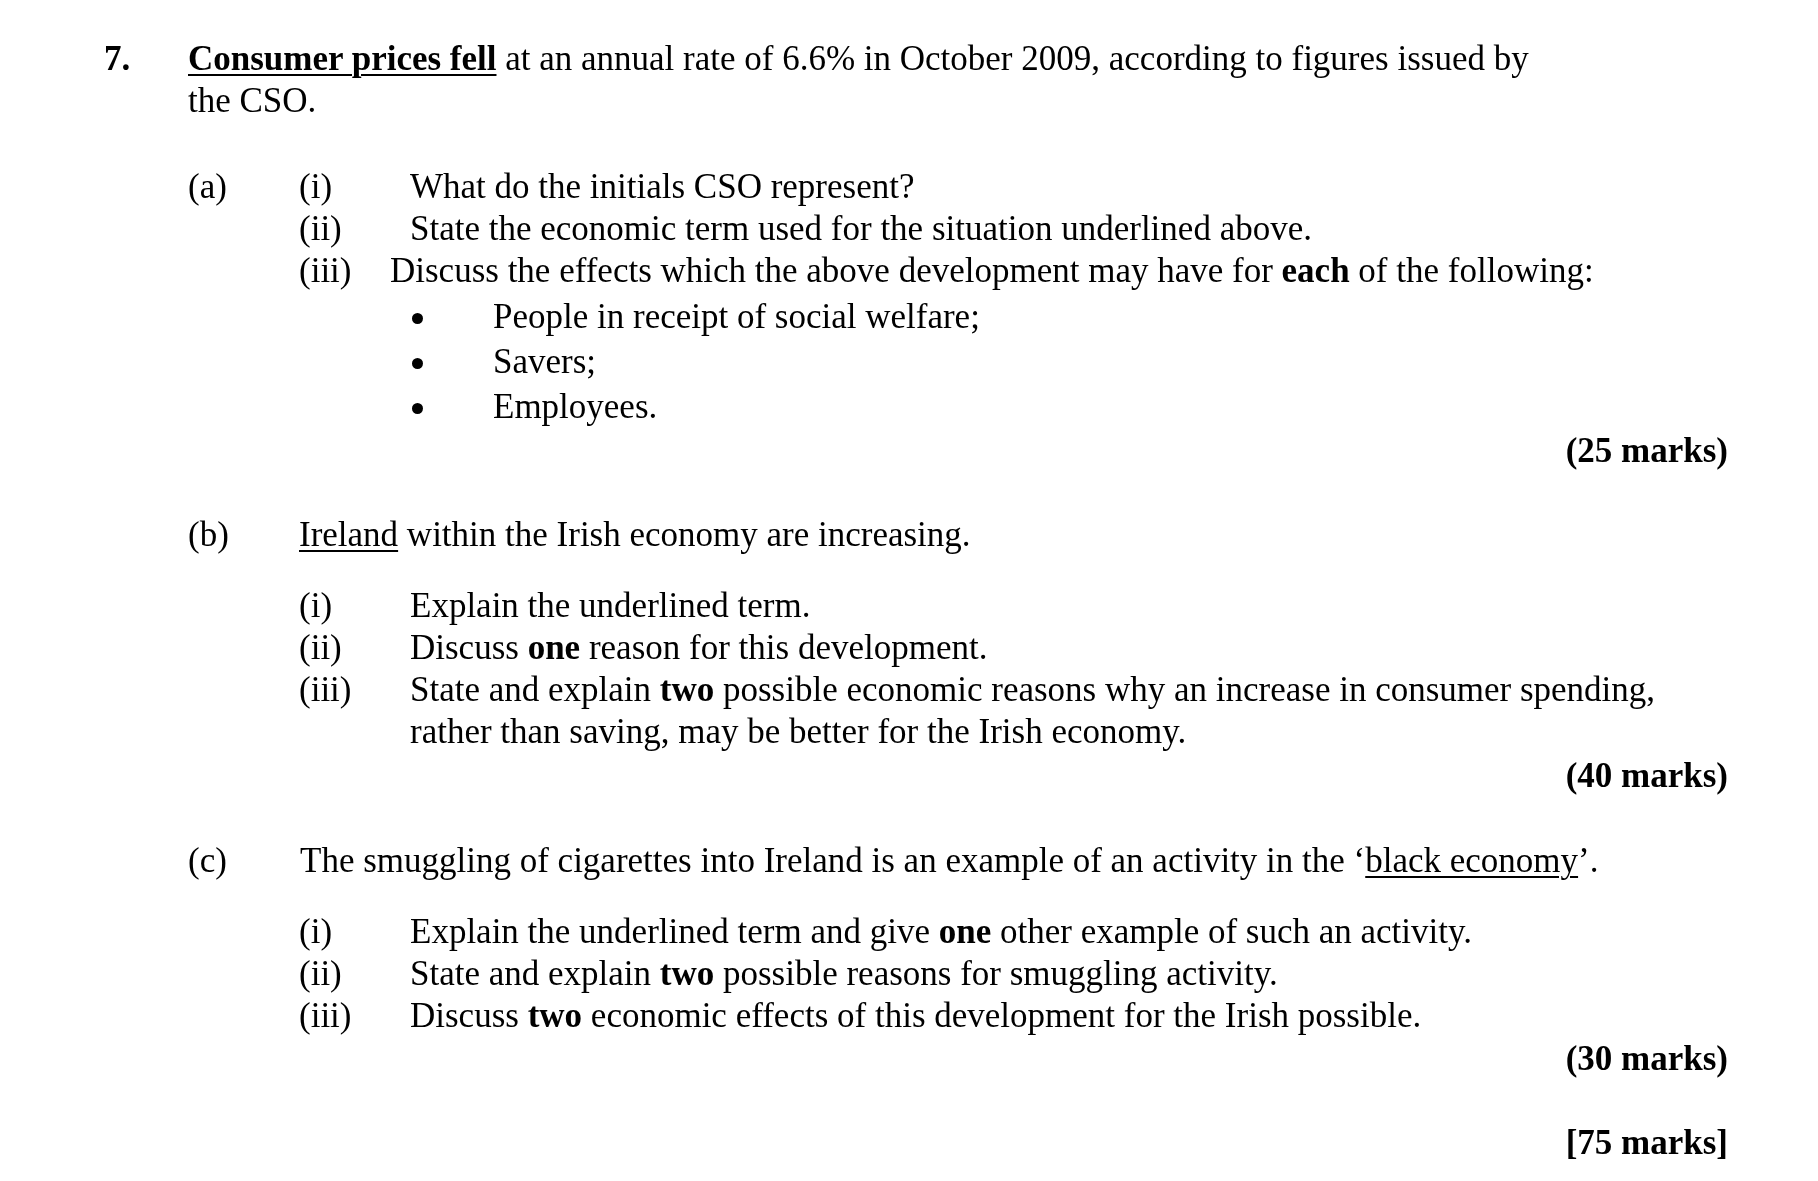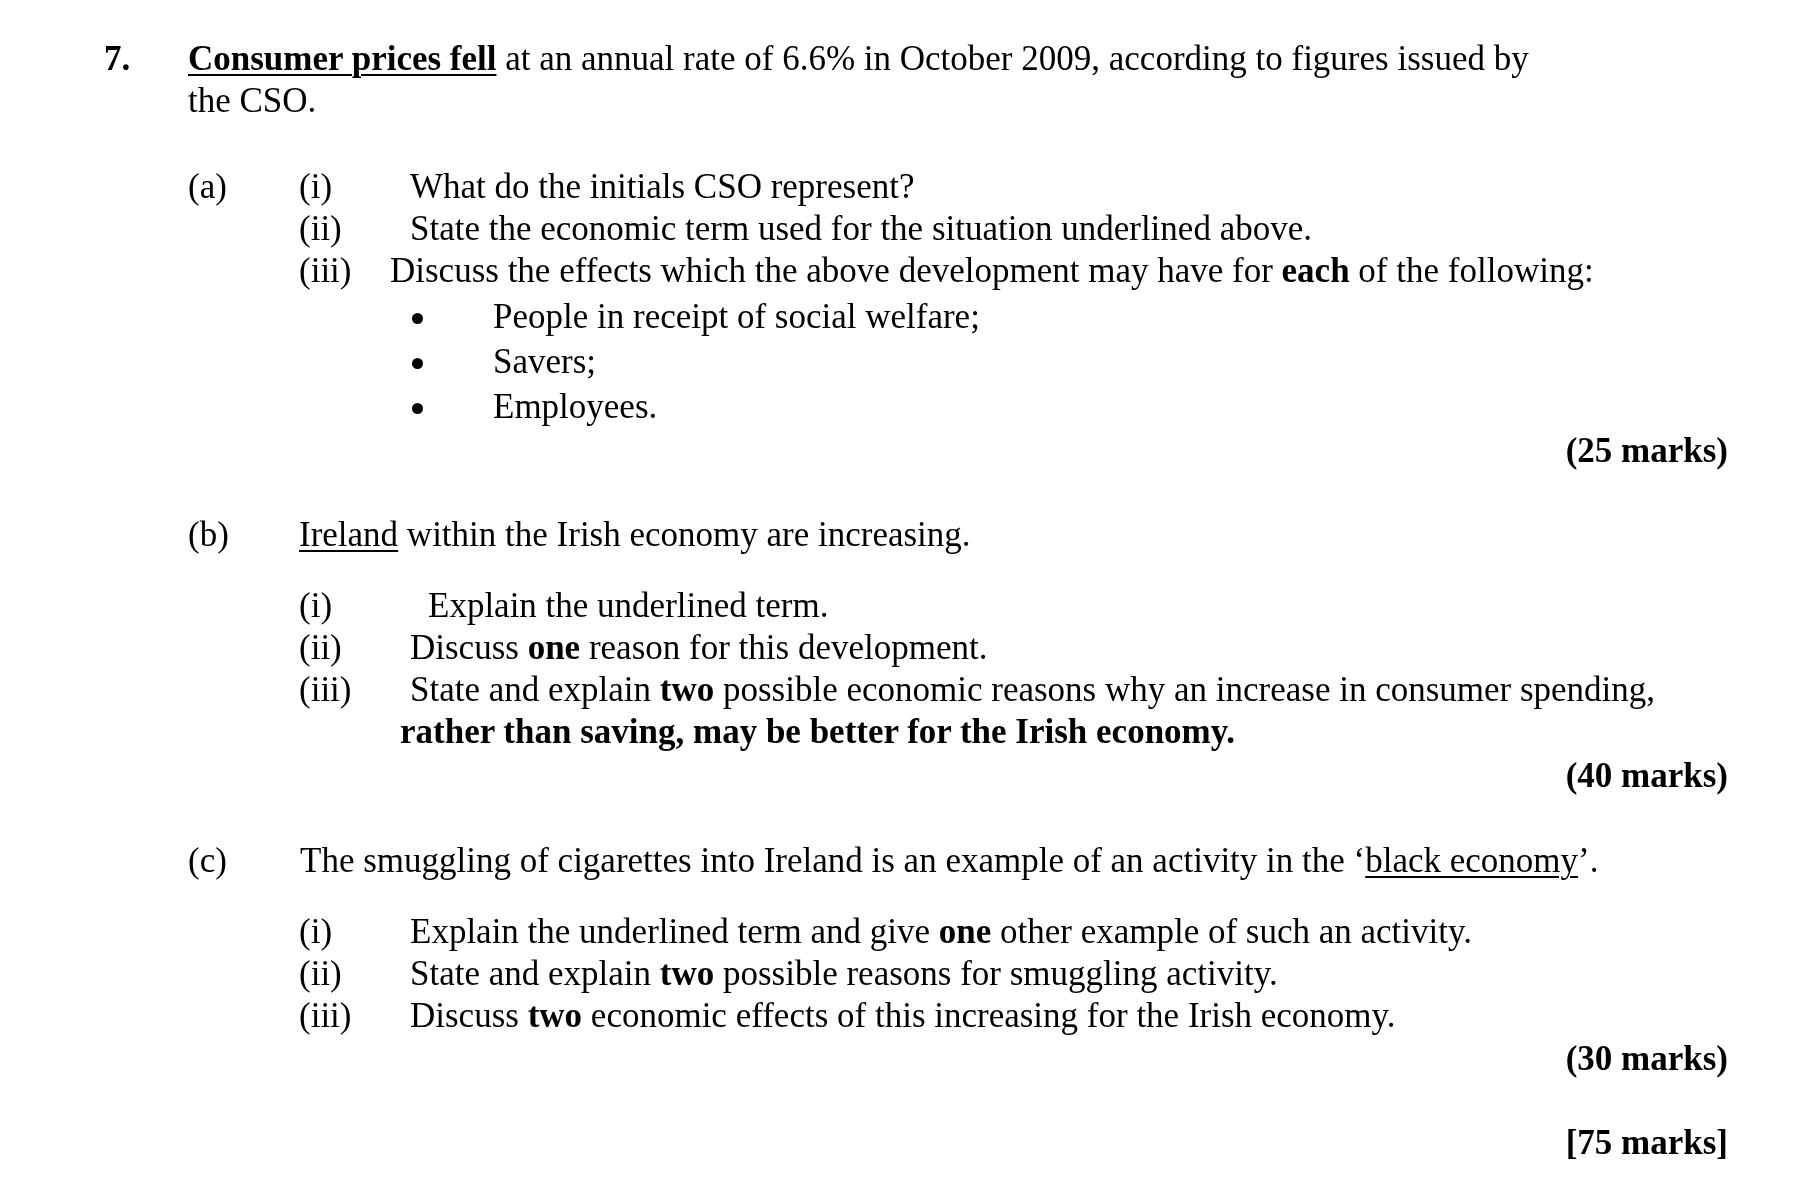--- a/index.html
+++ b/index.html
@@ -41,46 +41,46 @@
 <div class="abs" style="left:493px; top:386px;">Employees.</div>
 
 <div class="marks" style="top:430px;">(25 marks)</div>
 
 <div class="abs" style="left:188px; top:514px;">(b)</div>
 <div class="abs" style="left:299px; top:514px;">
   <span class="u">Ireland</span><span> within the Irish economy are increasing.</span>
 </div>
 
 <div class="abs" style="left:299px; top:585px;">(i)</div>
-<div class="abs" style="left:428px; top:585px;text-align:center;">Explain the underlined term.</div>
+<div class="abs" style="left:410px; top:585px;text-align:center;">Explain the underlined term.</div>
 <div class="abs" style="left:299px; top:627px;">(ii)</div>
 <div class="abs" style="left:410px; top:627px;">
   <span>Discuss </span><span class="b">one</span><span> reason for this development.</span>
 </div>
 <div class="abs" style="left:299px; top:669px;">(iii)</div>
 <div class="abs" style="left:410px; top:669px;">
   <span>State and explain </span><span class="b">two</span><span> possible economic reasons why an increase in consumer spending,</span>
 </div>
-<div class="abs" style="left:400px; top:711px;font-weight:bold;">rather than saving, may be better for the Irish economy.</div>
+<div class="abs" style="left:410px; top:711px;">rather than saving, may be better for the Irish economy.</div>
 
 <div class="marks" style="top:755px;">(40 marks)</div>
 
 <div class="abs" style="left:188px; top:840px;">(c)</div>
 <div class="abs" style="left:300px; top:840px;">
   <span>The smuggling of cigarettes into Ireland is an example of an activity in the ‘</span><span class="u">black economy</span><span>’.</span>
 </div>
 
 <div class="abs" style="left:299px; top:911px;">(i)</div>
 <div class="abs" style="left:410px; top:911px;">
   <span>Explain the underlined term and give </span><span class="b">one</span><span> other example of such an activity.</span>
 </div>
 <div class="abs" style="left:299px; top:953px;">(ii)</div>
 <div class="abs" style="left:410px; top:953px;">
   <span>State and explain </span><span class="b">two</span><span> possible reasons for smuggling activity.</span>
 </div>
 <div class="abs" style="left:299px; top:995px;">(iii)</div>
 <div class="abs" style="left:410px; top:995px;">
-  <span>Discuss </span><span class="b">two</span><span> economic effects of this increasing for the Irish economy.</span>
+  <span>Discuss </span><span class="b">two</span><span> economic effects of this development for the Irish possible.</span>
 </div>
 
 <div class="marks" style="top:1038px;">(30 marks)</div>
 
 <div class="marks" style="top:1122px;">[75 marks]</div>
 
 </body></html>

